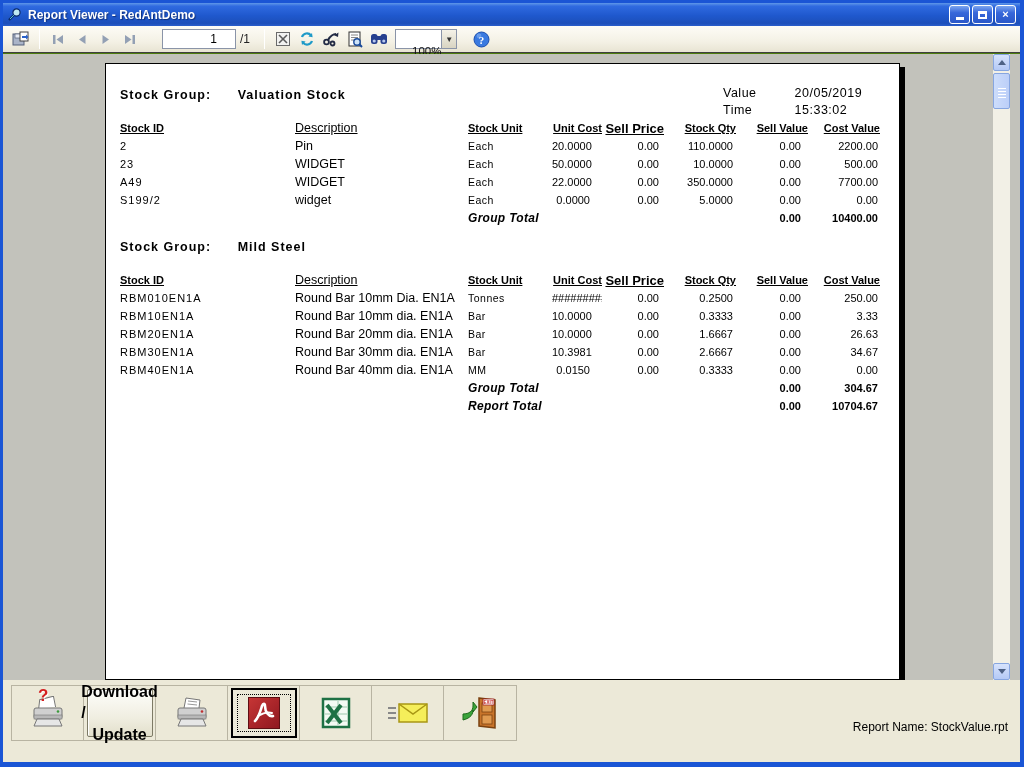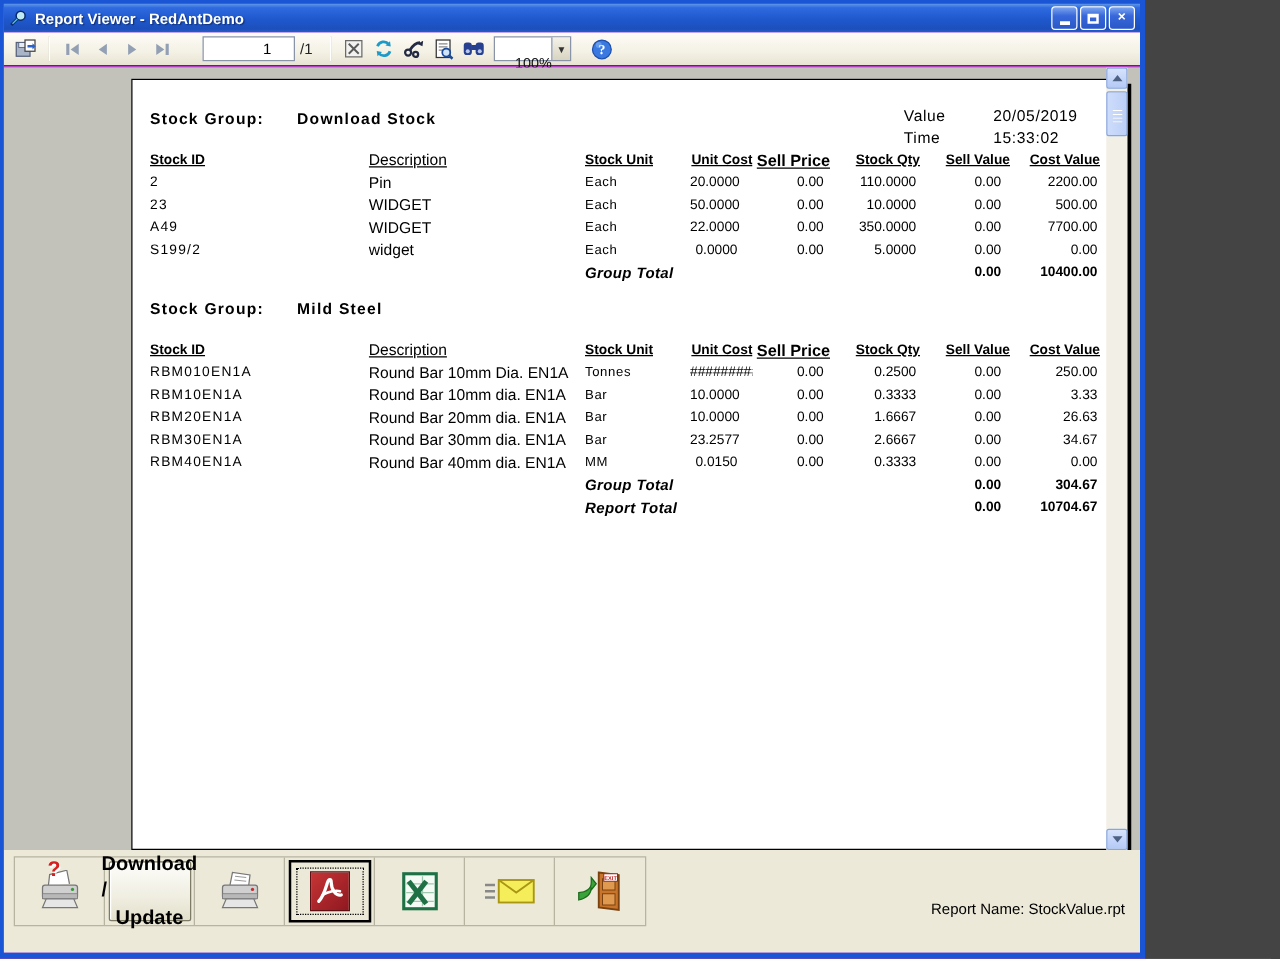--- a/index.html
+++ b/index.html
@@ -1,17 +1,17 @@
 <!DOCTYPE html>
 <html><head>
 <meta charset="utf-8">
 <style>
   html,body{margin:0;padding:0;background:#444;font-family:"Liberation Sans",sans-serif;}
   *{box-sizing:border-box;}
-  .window{position:relative;width:916px;height:767px;background:#d946ef;
+  .window{position:relative;width:1024px;height:767px;background:#4d7c0f;
     border:3px solid #1a55d5;border-bottom-width:5px;border-right-width:4px;overflow:hidden;}
   
   .titlebar{position:absolute;left:0;top:0;right:0;height:23px;
     background:linear-gradient(180deg,#5f97e8 0%,#2f6ae0 14%,#1f58cd 55%,#1c4fba 88%,#2a5ecb 100%);
     display:flex;align-items:center;padding:0 4px;color:#fff;}
   .title-text{font-size:12px;font-weight:bold;margin-left:5px;text-shadow:1px 1px 1px #10307a;flex:1;
     white-space:nowrap;overflow:hidden;}
   .winbtn{width:21px;height:19px;margin-left:2px;border:1px solid #fff;border-radius:3px;
     background:linear-gradient(180deg,#7aa4ef 0%,#3767da 40%,#2a58c8 100%);
     display:flex;align-items:center;justify-content:center;color:#fff;font-size:11px;font-weight:bold;line-height:1;}
@@ -209,21 +209,21 @@
       <div class="datetime">
         <span>Value</span>
         <span>20/05/2019</span>
         <span>Time</span>
         <span>15:33:02</span>
       </div>
 
 
       <div class="group-line">
         <span>Stock Group:</span>
-        <span class="gname">Download Stock</span>
+        <span class="gname">Valuation Stock</span>
       </div>
 
       <div class="rtable">
         <div class="trow hrow">
           <div><span>Stock ID</span></div>
           <div class="h-desc"><span>Description</span></div>
           <div><span>Stock Unit</span></div>
           <div class="num"><span>Unit Cost</span></div>
           <div class="num h-sellprice"><span>Sell Price</span></div>
           <div class="num"><span>Stock Qty</span></div>
@@ -336,21 +336,21 @@
               <div class="num">0.00</div>
               <div class="num">1.6667</div>
               <div class="num">0.00</div>
               <div class="num">26.63</div>
             </div>
 
             <div class="trow drow">
               <div class="cell-id">RBM30EN1A</div>
               <div class="cell-desc">Round Bar 30mm dia. EN1A</div>
               <div class="cell-unit">Bar</div>
-              <div class="num">23.2577</div>
+              <div class="num">10.3981</div>
               <div class="num">0.00</div>
               <div class="num">2.6667</div>
               <div class="num">0.00</div>
               <div class="num">34.67</div>
             </div>
 
             <div class="trow drow">
               <div class="cell-id">RBM40EN1A</div>
               <div class="cell-desc">Round Bar 40mm dia. EN1A</div>
               <div class="cell-unit">MM</div>

